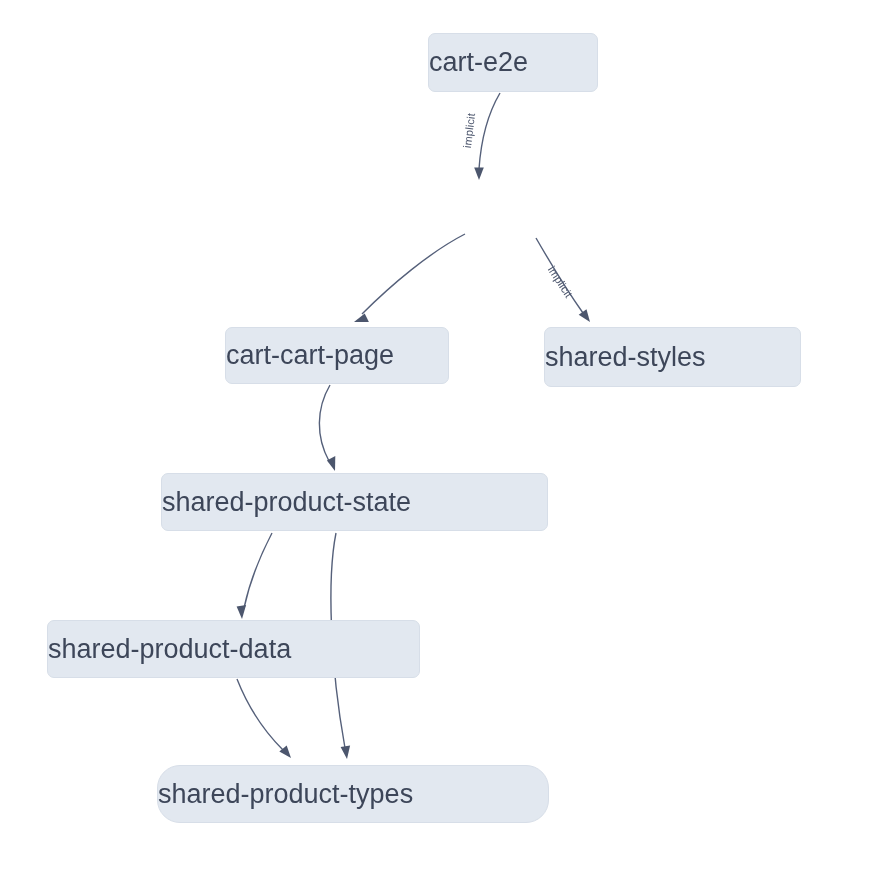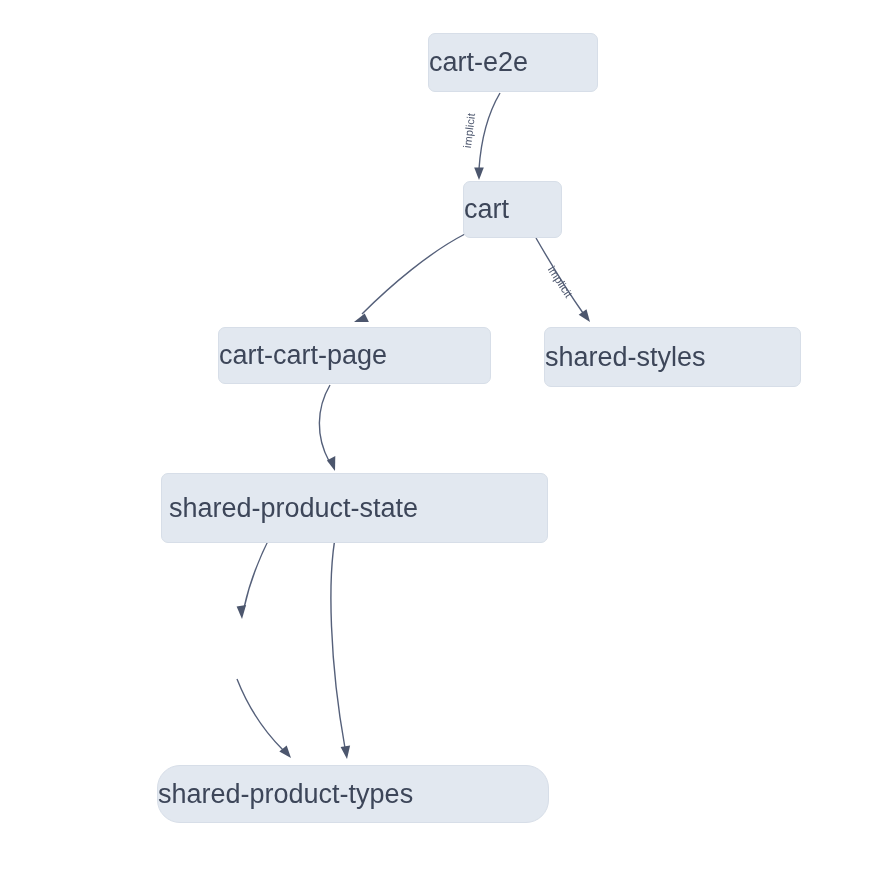--- a/index.html
+++ b/index.html
@@ -104,34 +104,34 @@
       <path class="edge-path" d="M 237 679 C 248 707, 265 732, 283 750"></path>
       <polygon class="edge-arrow" points="291,758 279.3,751.4 286.7,745.5"></polygon>
     </g>
 
   </svg>
 
   <div class="node" style="left:428px; top:33px; width:170px; height:59px;">
     <span class="node-label">cart-e2e</span>
   </div>
 
-  <div class="node" style="left:463px; top:181px; width:99px; height:57px;">
-    <span class="node-label">cart</span>
-  </div>
 
-  <div class="node" style="left:218px; top:327px; width:273px; height:57px;">
+  <div class="node" style="left:225px; top:327px; width:224px; height:57px;">
     <span class="node-label">cart-cart-page</span>
   </div>
 
   <div class="node" style="left:544px; top:327px; width:257px; height:60px;">
     <span class="node-label">shared-styles</span>
   </div>
 
-  <div class="node" style="left:161px; top:473px; width:387px; height:70px;padding-left:7px;">
+  <div class="node" style="left:161px; top:473px; width:387px; height:58px;">
     <span class="node-label">shared-product-state</span>
   </div>
 
+  <div class="node" style="left:47px; top:620px; width:373px; height:58px;">
+    <span class="node-label">shared-product-data</span>
+  </div>
 
   <div class="node" style="left:157px; top:765px; width:392px; height:58px;border-radius:23px;">
     <span class="node-label">shared-product-types</span>
   </div>
 
 </div>
 
 </body></html>

